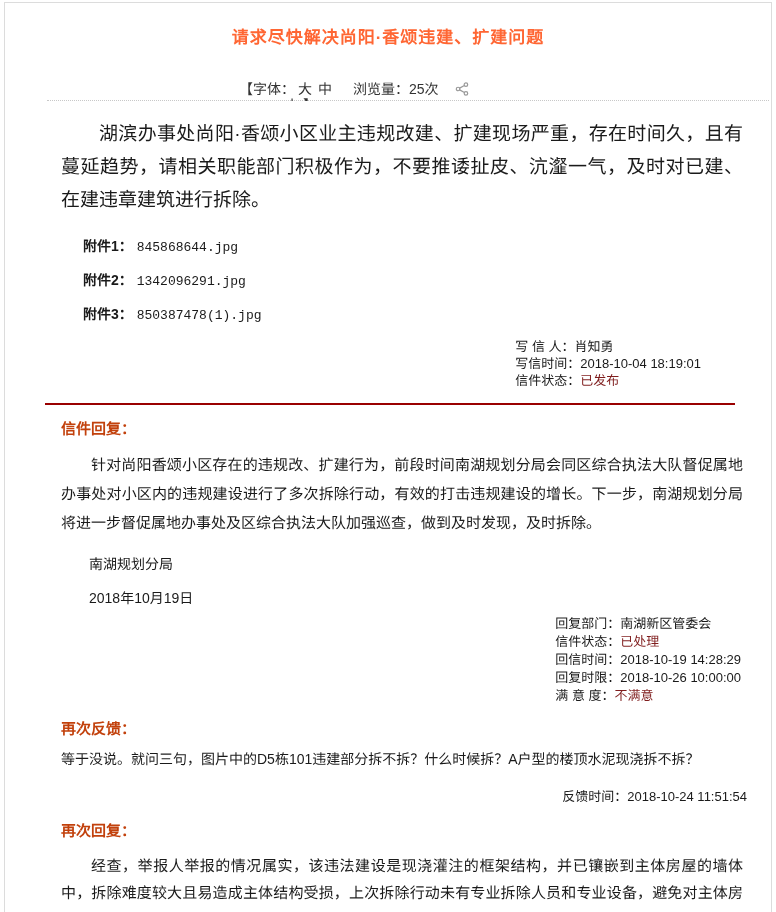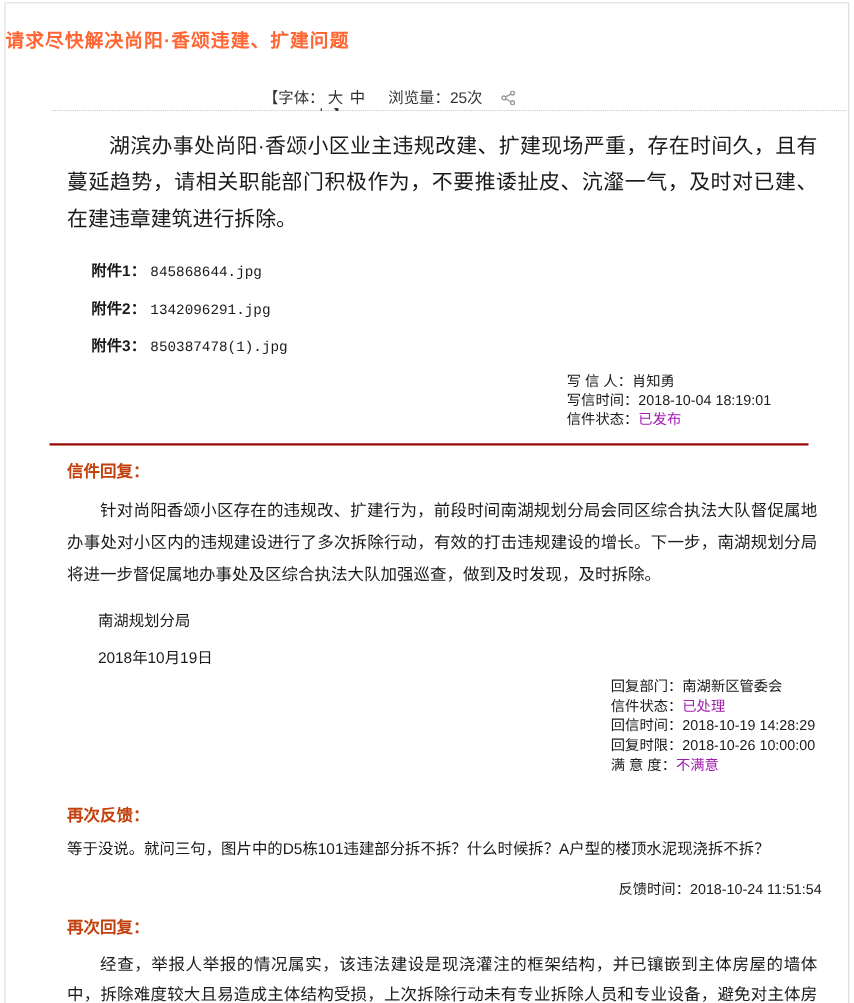--- a/index.html
+++ b/index.html
@@ -1,21 +1,21 @@
 <!DOCTYPE html>
 <html lang="zh-CN"><head>
 <meta charset="utf-8">
 <style>
   html,body{margin:0;padding:0;background:#ffffff;}
   body{width:776px;height:912px;overflow:hidden;
        font-family:"Liberation Sans","DejaVu Sans",sans-serif;color:#1a1a1a;}
   .panel{margin:2px 4px 0 4px;background:#fff;border:1px solid #dcdcdc;
          min-height:901px;box-sizing:border-box;position:relative;}
 
-  .page-title{padding-top:20px;text-align:left;font-size:17px;font-weight:bold;
+  .page-title{padding-top:20px;text-align:center;font-size:17px;font-weight:bold;
               letter-spacing:1px;}
 
   .toolbar{margin:30px 0 0 234px;height:22px;position:relative;font-size:14px;color:#333;}
   .toolbar .fs-opt{margin:0 3px;cursor:pointer;}
   .toolbar .views{margin-left:18px;}
   .share-icon{display:inline-block;vertical-align:-2px;margin-left:16px;cursor:pointer;}
   .fs-wrapped-clip{position:absolute;left:46px;top:16px;height:7px;overflow:hidden;
                    font-size:14px;color:#333;}
 
   .dotted-divider{margin:0 2px 0 42px;border-top:1px dotted #c8c8c8;height:0;}
@@ -24,21 +24,21 @@
                text-indent:2em;text-align:justify;}
 
   .attachments{margin:20px 0 0 42px;}
   .att-row{margin-bottom:14px;height:20px;line-height:20px;font-size:14px;margin-left:36px;}
   .att-label{font-weight:600;}
   .att-file{font-family:"Liberation Mono","DejaVu Sans Mono",monospace;font-size:13px;cursor:pointer;}
 
   .meta-block{width:max-content;font-size:13px;line-height:17px;}
   .meta-block.m1{margin:4px 70px 0 auto;}
   .meta-block.m2{margin:8px 30px 0 auto;line-height:18px;}
-  .red-text{color:#a21caf;}
+  .red-text{color:#7f1d1d;}
 
   .red-divider{margin:14px 36px 0 40px;border-top:2px solid #990000;height:0;}
 
   .section-heading{margin:12px 0 0 56px;font-size:15px;font-weight:bold;color:#c2410c;}
   .reply-body{margin:12px 28px 0 56px;font-size:15px;line-height:29px;
               text-indent:2em;text-align:justify;}
   .reply2-body{line-height:27px;}
   .signer{margin:16px 0 0 84px;font-size:14px;}
   .sign-date{margin:14px 0 0 84px;font-size:14px;}
 
@@ -96,21 +96,21 @@
   <div class="sign-date">2018年10月19日</div>
 
   <div class="meta-block m2">
     <div><span>回复部门：</span><span>南湖新区管委会</span></div>
     <div><span>信件状态：</span><span class="red-text">已处理</span></div>
     <div><span>回信时间：</span><span>2018-10-19 14:28:29</span></div>
     <div><span>回复时限：</span><span>2018-10-26 10:00:00</span></div>
     <div><span>满 意 度：</span><span class="red-text">不满意</span></div>
   </div>
 
-  <div class="section-heading" style="margin-top:24px;">再次反馈：</div>
+  <div class="section-heading" style="margin-top:12px;">再次反馈：</div>
   <p class="feedback-body">等于没说。就问三句，图片中的D5栋101违建部分拆不拆？什么时候拆？A户型的楼顶水泥现浇拆不拆？</p>
   <div class="feedback-time">
     <span>反馈时间：</span><span>2018-10-24 11:51:54</span>
   </div>
 
   <div class="section-heading" style="margin-top:14px;">再次回复：</div>
   <p class="reply-body reply2-body">经查，举报人举报的情况属实，该违法建设是现浇灌注的框架结构，并已镶嵌到主体房屋的墙体中，拆除难度较大且易造成主体结构受损，上次拆除行动未有专业拆除人员和专业设备，避免对主体房屋造成损伤，南湖规划分局已将此违法建设列入存量违法建筑，并督促属地办事处及区综合执法大队进行方案研究，抓紧处置。</p>
 
 </div>
 

